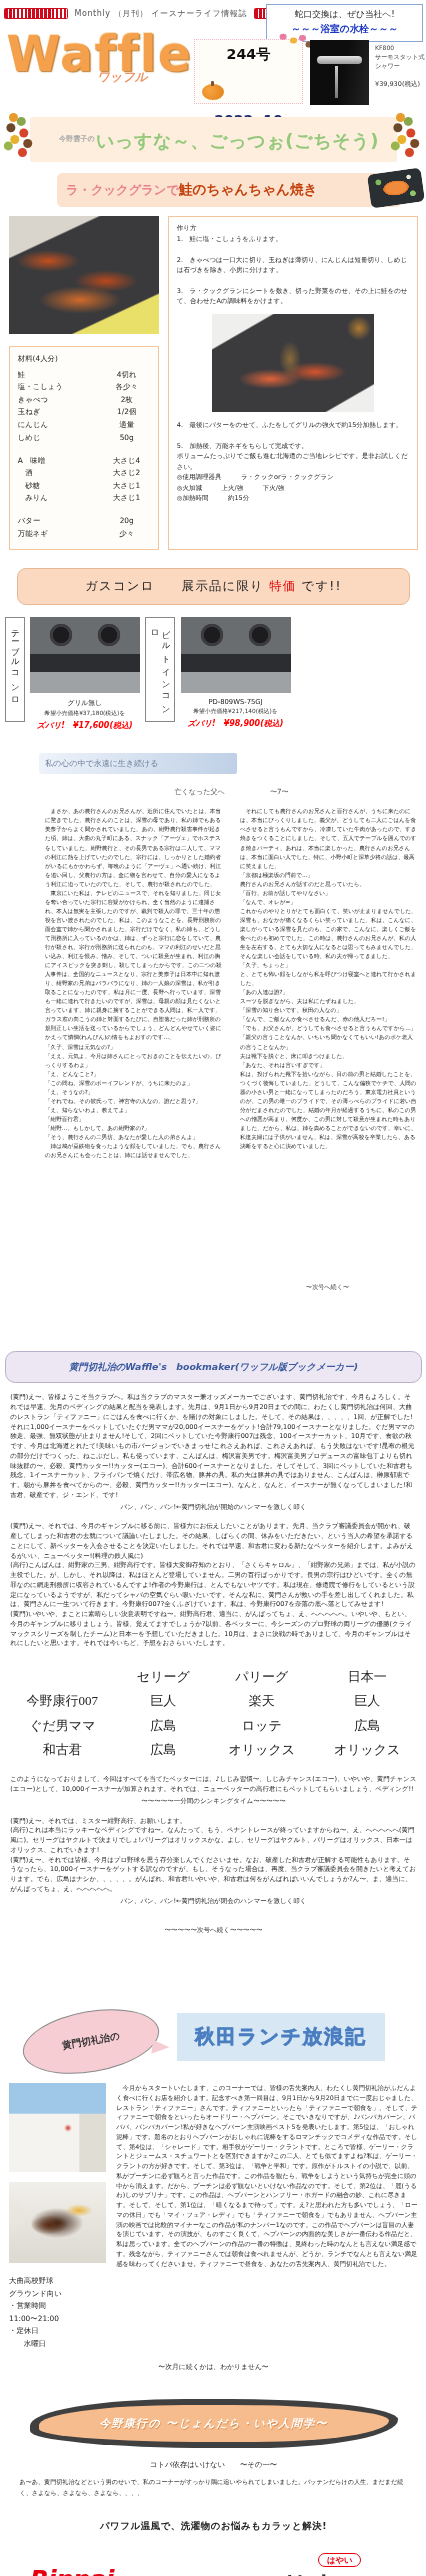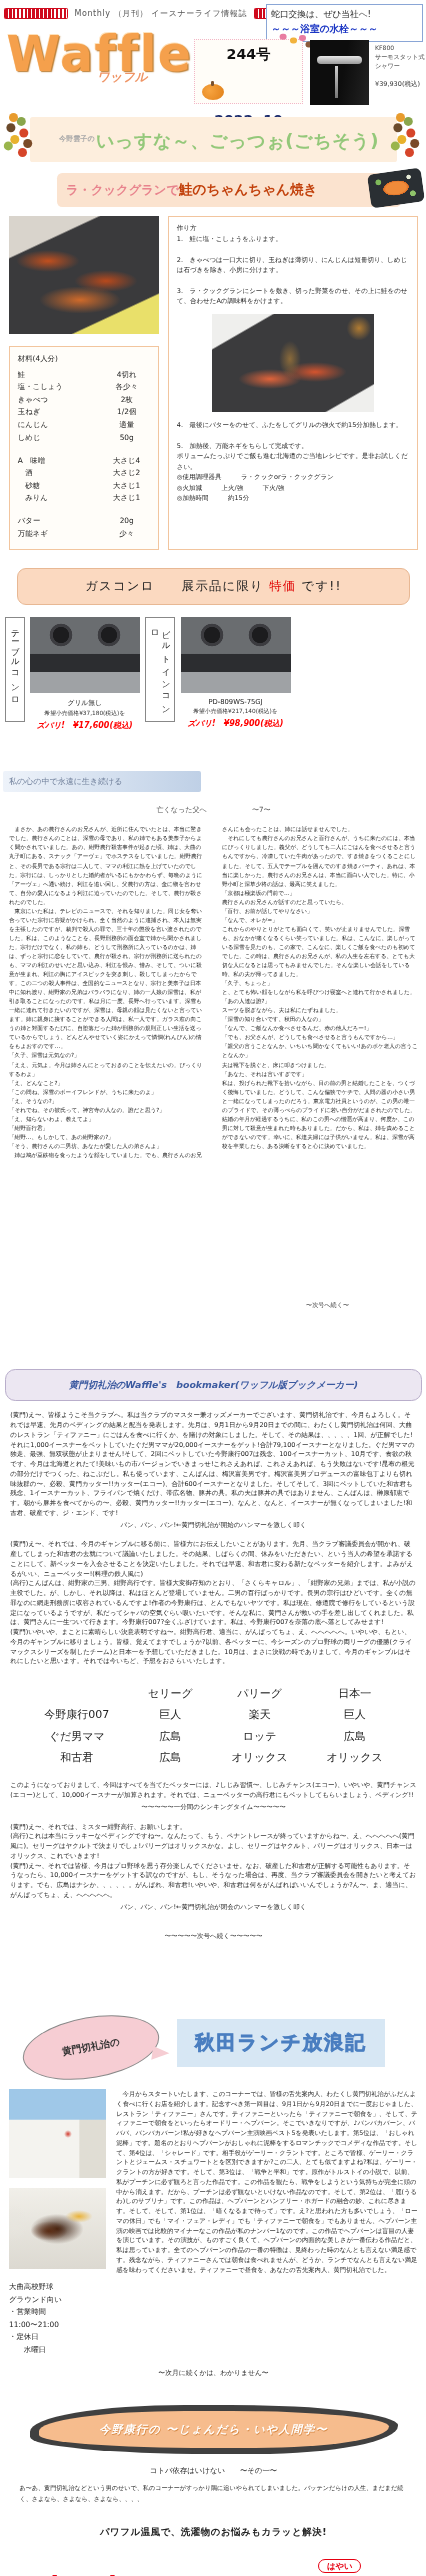--- a/index.html
+++ b/index.html
@@ -3,21 +3,21 @@
 <meta charset="utf-8">
 <style>
   html,body{margin:0;padding:0;background:#fff;}
   body{width:427px;font-family:"DejaVu Sans","Liberation Sans",sans-serif;color:#333;}
   .pre{white-space:pre-line;}
   
   .header{position:relative;height:109px;}
   .tagline-row{position:absolute;top:7.8px;left:3.9px;display:flex;align-items:center;gap:6.5px;}
   .deco-bar{width:62px;height:9px;background:repeating-linear-gradient(90deg,#cf0a1d 0 2.6px,#fff 2.6px 3.9px);border:1.3px solid #cf0a1d;border-radius:1.3px;}
   .tagline{font-size:8px;color:#555;letter-spacing:0.6px;}
-  .promo-box{position:absolute;top:3.9px;right:3.9px;width:147px;border:1.3px solid #8aa6d6;background:#fff;padding:4.5px 3.9px;}
+  .promo-box{position:absolute;top:3.9px;right:3.9px;width:147px;border:1.3px solid #8aa6d6;background:#fff;padding:4.5px 3.9px;text-align:center;}
   .promo1{font-size:8.7px;color:#222;}
   .promo2{font-size:9.7px;color:#1b36c4;font-weight:bold;margin-top:1.9px;}
   .logo{position:absolute;top:26px;left:6.5px;font-size:49px;font-weight:bold;color:#f5a04c;text-shadow:1.3px 1.3px 1.3px #b97a2e,-0.6px -0.6px 0 #ffe3bd;letter-spacing:1.3px;}
   .logo-kana{position:absolute;top:69px;left:97px;color:#ef9465;font-size:12.3px;font-weight:bold;font-style:italic;}
   .issue-box{position:absolute;top:39px;left:194px;width:109px;height:65px;border:1.3px dotted #f3b6c8;background:#fffdf8;text-align:center;padding-top:5.2px;box-sizing:border-box;}
   .issue-no{font-size:14.2px;font-weight:bold;color:#111;}
   .issue-date{font-size:14px;font-weight:bold;color:#1a2a6b;margin-top:48px;}
   .issue-since{font-size:11px;font-weight:bold;font-style:italic;color:#e0001b;}
   .pumpkin{position:absolute;left:6.5px;bottom:2.6px;width:22px;height:16px;border-radius:50%;background:radial-gradient(circle at 35% 40%,#f7a440,#e07f18);}
   .pumpkin:before{content:"";position:absolute;top:-3.9px;left:9px;width:3.9px;height:5.2px;background:#7a5230;border-radius:1.3px;}
@@ -69,31 +69,31 @@
   .vlabel{writing-mode:vertical-rl;border:0.6px solid #888;padding:6.5px 3.2px;font-size:8.4px;letter-spacing:3.2px;height:90px;background:#fff;color:#222;flex:none;}
   .stove{width:110px;text-align:center;flex:none;}
   .stove-photo{width:110px;height:76px;background:
     radial-gradient(circle 11px at 31px 18px,#1c1c1e 0 7.8px,#3c3c40 8.4px 11px,transparent 11.6px),
     radial-gradient(circle 11px at 79px 18px,#1c1c1e 0 7.8px,#3c3c40 8.4px 11px,transparent 11.6px),
     linear-gradient(#6a6d70 0 48%,#2c2d30 49% 72%,#9fa2a5 73%);}
   .stove-name{font-size:6.8px;margin-top:5.2px;color:#222;}
   .stove-msrp{font-size:5.8px;color:#333;margin-top:1.3px;}
   .stove-price{font-size:8px;color:#f00;font-weight:bold;font-style:italic;margin-top:1.3px;}
   
-  .novel{margin-top:40px;}
+  .novel{margin-top:22px;padding-left:36px;}
   .novel-title{margin-left:2.6px;width:185px;background:linear-gradient(90deg,#eef3fa,#bfd0e6);padding:5.2px 6.5px;font-size:8px;color:#6f7f9a;border-radius:1.9px;}
   .novel-sub{text-align:center;font-size:7.1px;color:#555;margin:13px 0 10.3px;}
   .novel-sub .gap{display:inline-block;width:45px;}
   .novel-cols{margin:0 9px;column-count:2;column-gap:17px;font-size:5.6px;line-height:1.62;color:#222;min-height:472px;}
   .novel-end{text-align:right;margin:3.9px 78px 0 0;font-size:6.1px;color:#222;}
   
   .bm-head{margin:59px 5.2px 0;border:1.3px solid #b9aecb;background:#ece7f2;border-radius:10.3px;padding:8.4px;text-align:center;font-style:italic;font-size:9.4px;color:#3b5aa0;font-weight:bold;}
   .bm-body{margin:10.3px 10.3px 0;font-size:6.5px;line-height:1.5;color:#222;}
   .bm-center{text-align:center;font-size:6.5px;margin:2.6px 0;color:#222;}
-  .bm-table{margin:15.5px auto 13px;font-size:11px;color:#222;border-collapse:collapse;}
+  .bm-table{margin:15.5px auto 13px;font-size:13px;color:#222;border-collapse:collapse;font-family:Liberation Serif, serif;}
   .bm-table td,.bm-table th{padding:3.2px 19.4px;text-align:center;font-weight:normal;}
   .bm-continued{text-align:center;margin:19.4px 0 0;font-size:6.5px;color:#222;}
   
   .lunch-head{display:flex;align-items:flex-start;margin-top:76px;}
   .bubble{position:relative;width:136px;height:59px;background:#f6cdd3;border:1.3px solid #8a8a8a;border-radius:50%;transform:rotate(-10deg);display:flex;align-items:center;justify-content:center;font-size:9.7px;font-weight:bold;color:#333;margin-left:22px;flex:none;}
   .bubble:after{content:"";position:absolute;right:-7.8px;bottom:3.9px;width:0;height:0;border-left:17px solid #f6cdd3;border-top:5.2px solid transparent;border-bottom:9px solid transparent;transform:rotate(18deg);}
   .lunch-title-box{background:#d7e7f4;padding:10.3px 18px;margin-left:17px;margin-top:2.6px;}
   .lunch-title{font-size:19.4px;font-weight:bold;color:#8ab4dd;-webkit-text-stroke:0.8px #4a7ec0;letter-spacing:1.9px;}
   .lunch-body-row{display:flex;gap:10.3px;margin:11.6px 9px 0;}
   .lunch-left{width:97px;flex:none;}

